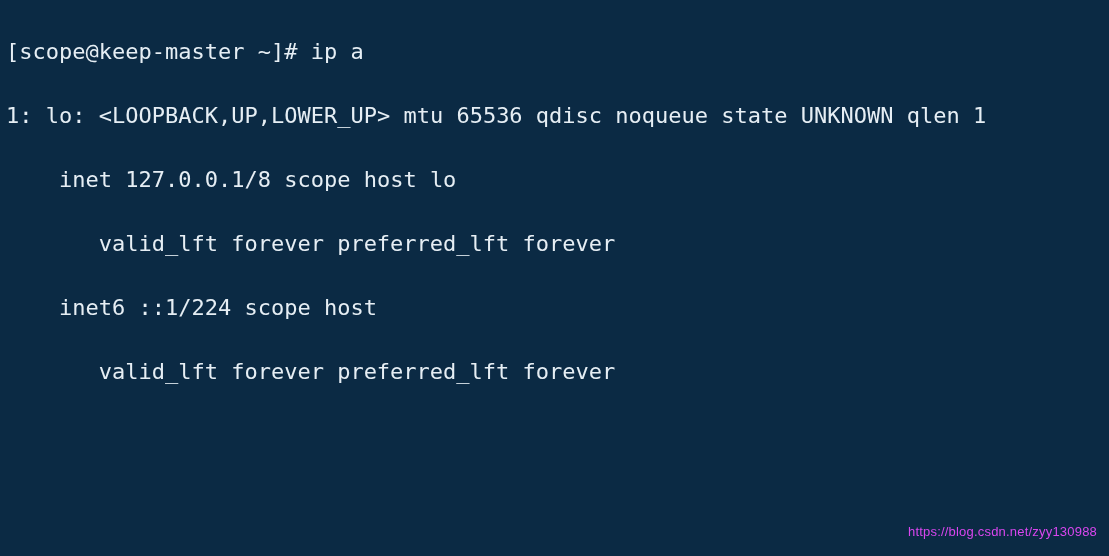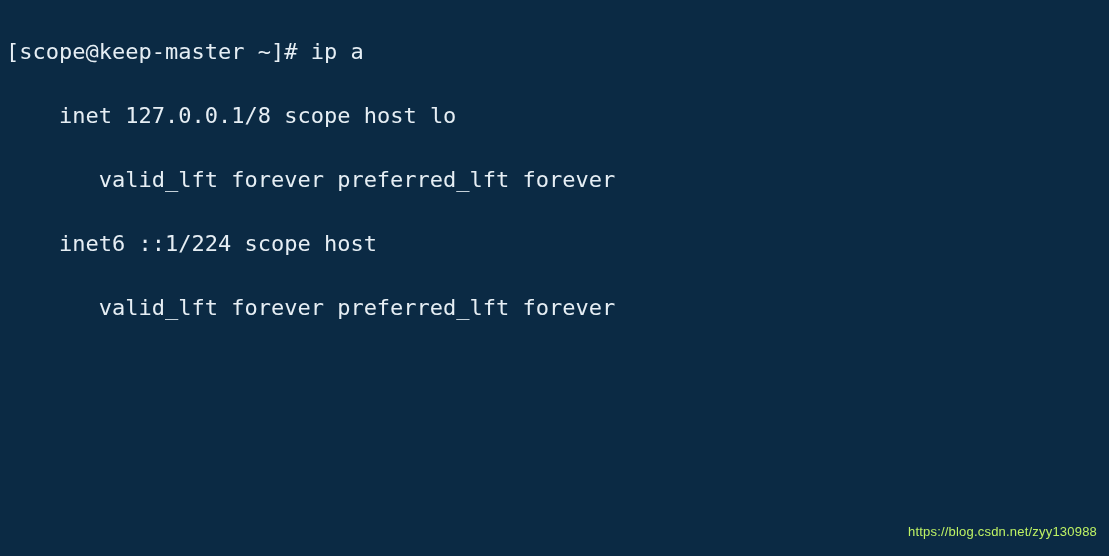--- a/index.html
+++ b/index.html
@@ -17,29 +17,30 @@
     padding:4px 6px 0 6px;
     white-space:pre-wrap;
     word-break:break-all;
   }
   .row{display:block;}
   .watermark{
     position:absolute;
     right:12px;bottom:8px;
     font-family:Arial,Helvetica,sans-serif;
     font-size:13px;
-    color:#bef264;
+    color:#d946ef;
     letter-spacing:.2px;
   }
 </style>
 </head>
 <body>
 
 <div class="term">
 <span class="row">[<span>scope</span>@<span>keep-master</span> <span>~</span>]<span>#</span> <span>ip a</span></span>
+<span class="row"><span>1</span>: <span>lo</span>: <span>&lt;LOOPBACK,UP,LOWER_UP&gt;</span> mtu <span>65536</span> qdisc <span>noqueue</span> state <span>UNKNOWN</span> qlen <span>1</span></span>
 <span class="row">    inet <span>127.0.0.1/8</span> scope <span>host</span> <span>lo</span></span>
 <span class="row">       valid_lft <span>forever</span> preferred_lft <span>forever</span></span>
 <span class="row">    inet6 <span>::1/224</span> scope <span>host</span></span>
 <span class="row">       valid_lft <span>forever</span> preferred_lft <span>forever</span></span>
 
 
 
 
 
 

